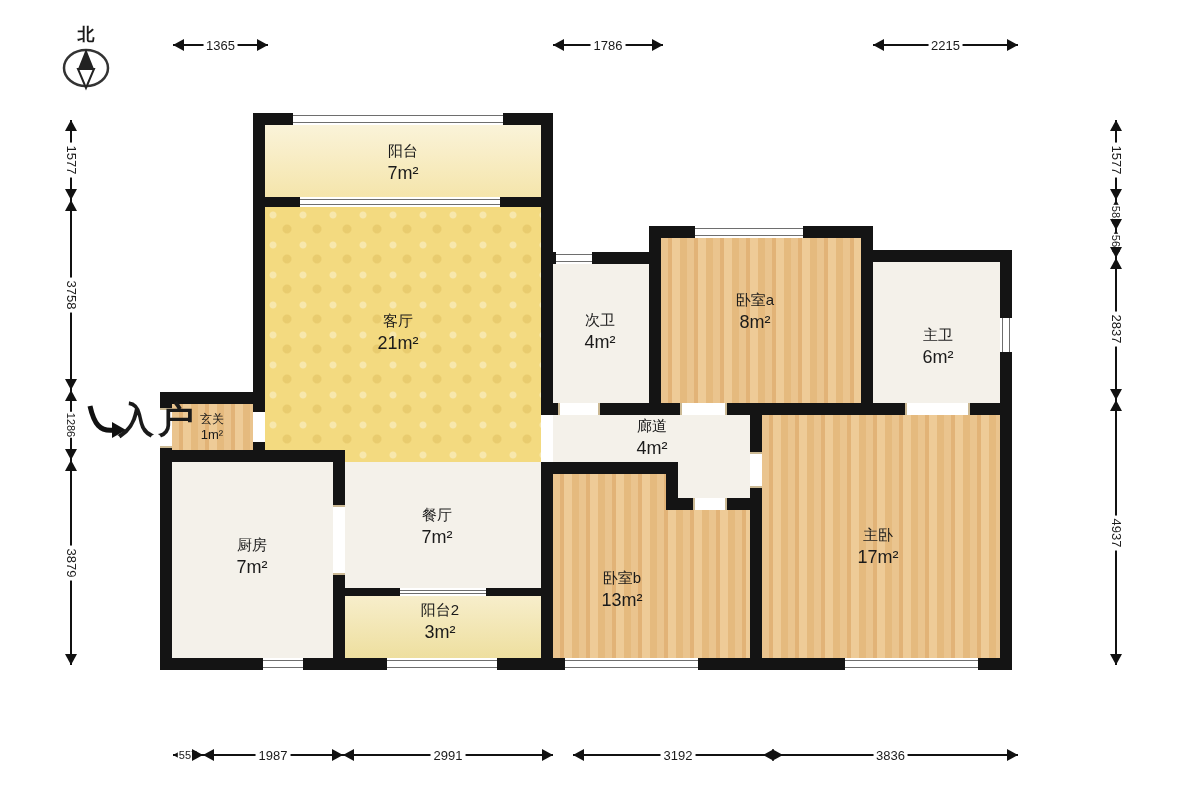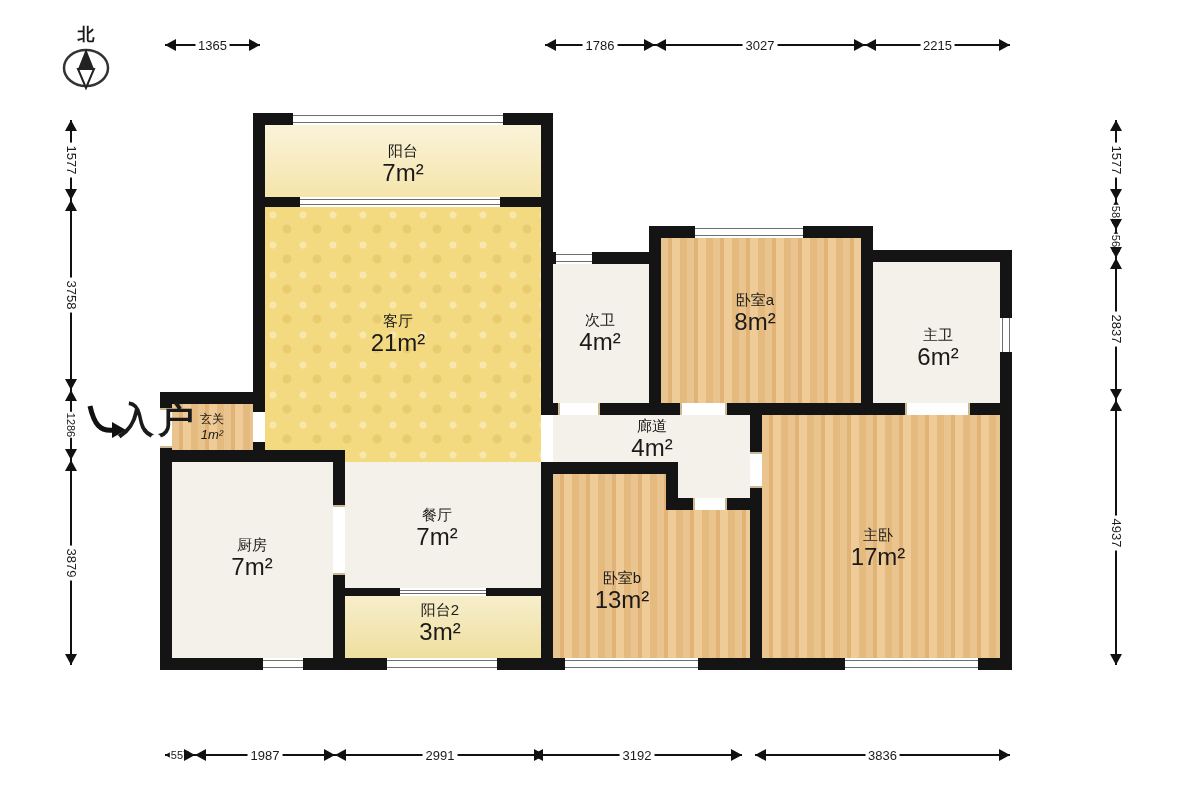--- a/index.html
+++ b/index.html
@@ -23,27 +23,27 @@
   .winh::before,.winh::after{content:"";position:absolute;left:0;right:0;height:1px;background:#6e6e6e;}
   .winh::before{top:2px;} .winh::after{bottom:2px;}
   .winv::before,.winv::after{content:"";position:absolute;top:0;bottom:0;width:1px;background:#6e6e6e;}
   .winv::before{left:2px;} .winv::after{right:2px;}
   .doorh{border-left:2px solid #cbb994;border-right:2px solid #cbb994;box-sizing:border-box;}
   .doorv{border-top:2px solid #cbb994;border-bottom:2px solid #cbb994;box-sizing:border-box;}
 
   
   .rlabel{position:absolute;transform:translate(-50%,-50%);text-align:center;white-space:nowrap;z-index:30;}
   .rlabel .nm{display:block;font-size:15px;line-height:20px;}
-  .rlabel .ar{display:block;font-size:24px;line-height:24px;}
+  .rlabel .ar{display:block;font-size:18px;line-height:24px;}
   .rlabel.small .nm{font-size:12px;line-height:15px;}
-  .rlabel.small .ar{font-size:13px;line-height:16px;font-style:italic;}
+  .rlabel.small .ar{font-size:13px;line-height:16px;}
 
   
   .dimh,.dimv{position:absolute;z-index:40;}
-  .dimh{height:22px;}
+  .dimh{height:22px;margin-left:8px;}
   .dimh .line{position:absolute;left:0;right:0;top:10px;height:2px;background:#111;}
   .dimh .tl,.dimh .tr{position:absolute;top:5px;width:0;height:0;border-top:6px solid transparent;border-bottom:6px solid transparent;}
   .dimh .tl{left:0;border-right:11px solid #111;}
   .dimh .tr{right:0;border-left:11px solid #111;}
   .dimh .lbl{position:absolute;left:50%;top:50%;transform:translate(-50%,-50%);background:#fff;padding:0 3px;font-size:13px;}
   .dimv{width:22px;}
   .dimv .line{position:absolute;top:0;bottom:0;left:10px;width:2px;background:#111;}
   .dimv .tu,.dimv .td{position:absolute;left:5px;width:0;height:0;border-left:6px solid transparent;border-right:6px solid transparent;}
   .dimv .tu{top:0;border-bottom:11px solid #111;}
   .dimv .td{bottom:0;border-top:11px solid #111;}
@@ -174,26 +174,20 @@
       <span class="line"></span>
       <span class="lbl">1365</span>
       <span class="tr"></span>
     </div>
   <div class="dimh" style="left:545px;top:34px;width:110px">
       <span class="tl"></span>
       <span class="line"></span>
       <span class="lbl">1786</span>
       <span class="tr"></span>
     </div>
-  <div class="dimh" style="left:655px;top:34px;width:210px">
-      <span class="tl"></span>
-      <span class="line"></span>
-      <span class="lbl">3027</span>
-      <span class="tr"></span>
-    </div>
   <div class="dimh" style="left:865px;top:34px;width:145px">
       <span class="tl"></span>
       <span class="line"></span>
       <span class="lbl">2215</span>
       <span class="tr"></span>
     </div>
 
   <div class="dimh" style="left:165px;top:744px;width:30px">
       <span class="tl"></span>
       <span class="line"></span>
@@ -205,21 +199,21 @@
       <span class="line"></span>
       <span class="lbl">1987</span>
       <span class="tr"></span>
     </div>
   <div class="dimh" style="left:335px;top:744px;width:210px">
       <span class="tl"></span>
       <span class="line"></span>
       <span class="lbl">2991</span>
       <span class="tr"></span>
     </div>
-  <div class="dimh" style="left:532px;top:744px;width:210px">
+  <div class="dimh" style="left:565px;top:744px;width:210px">
       <span class="tl"></span>
       <span class="line"></span>
       <span class="lbl">3192</span>
       <span class="tr"></span>
     </div>
   <div class="dimh" style="left:755px;top:744px;width:255px">
       <span class="tl"></span>
       <span class="line"></span>
       <span class="lbl">3836</span>
       <span class="tr"></span>

